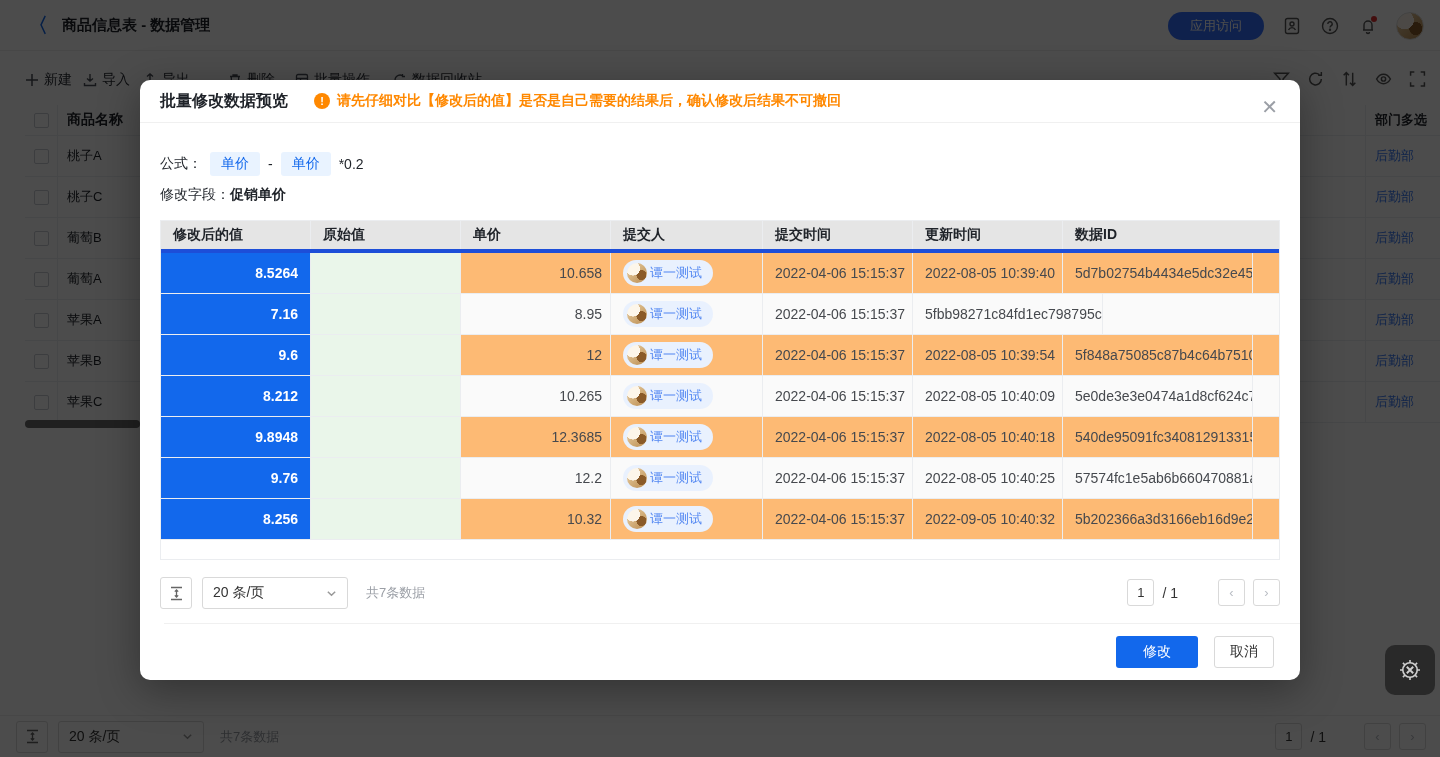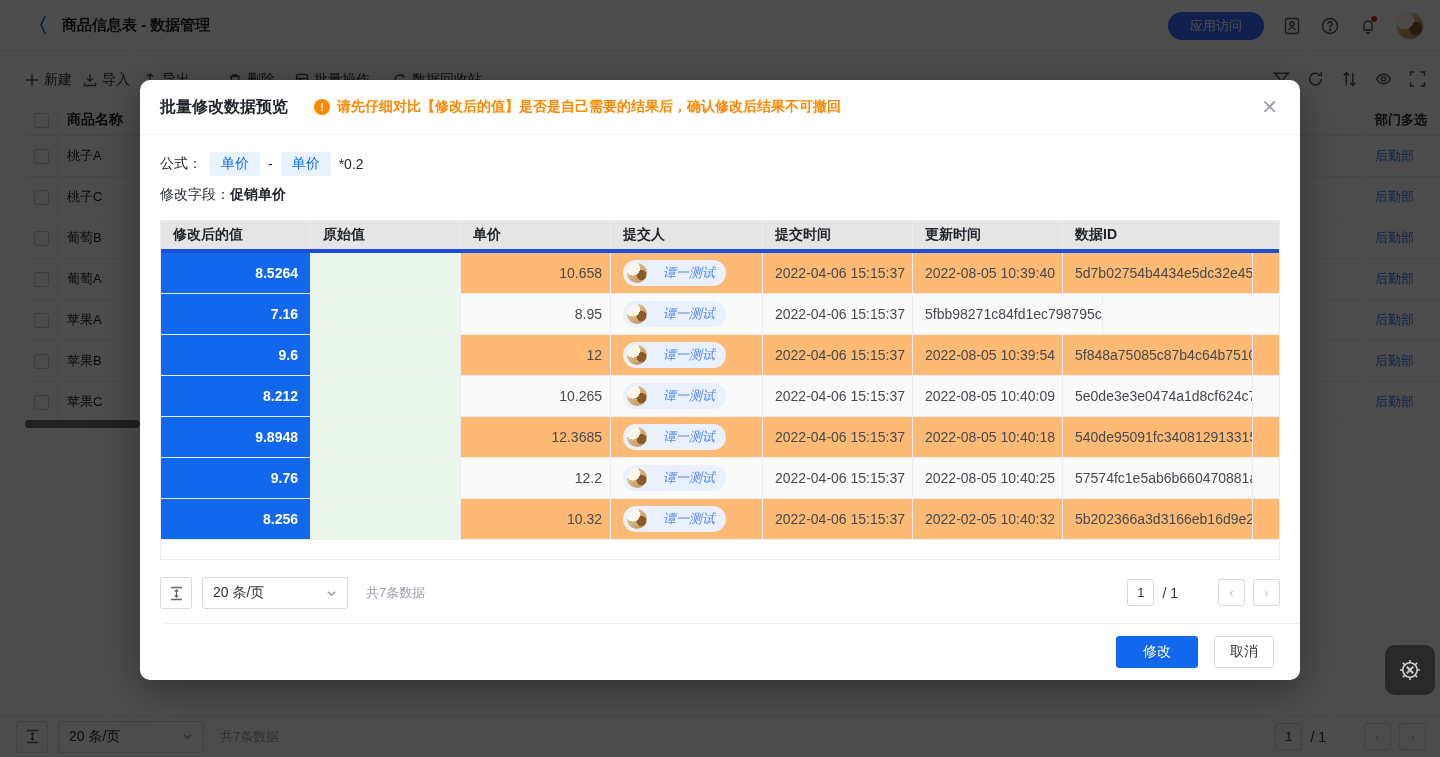--- a/index.html
+++ b/index.html
@@ -52,21 +52,21 @@
 
   
   .overlay { position:absolute; inset:0; background:rgba(0,0,0,.70); z-index:50; }
 
   
   .gear-fab { position:absolute; left:1385px; top:645px; width:50px; height:50px; border-radius:10px; background:rgba(38,38,38,.92); z-index:70; display:flex; align-items:center; justify-content:center; color:#cfcfcf; cursor:pointer; }
   .gear-fab svg { width:26px; height:26px; }
 
   
   .modal { position:absolute; left:140px; top:80px; width:1160px; height:600px; background:#fff; border-radius:10px; z-index:100; box-shadow:0 10px 40px rgba(0,0,0,.35); }
-  .m-header { position:absolute; top:0; left:0; right:0; height:55px; border-bottom:1px solid #f0f0f0; display:flex; align-items:center; }
+  .m-header { position:absolute; top:0; left:0; right:0; height:43px; border-bottom:1px solid #f0f0f0; display:flex; align-items:center; }
   .m-title { font-size:16px; font-weight:bold; margin-left:20px; }
   .m-warning { margin-left:26px; display:flex; align-items:center; gap:7px; color:#ff8800; font-size:14px; font-weight:bold; }
   .warn-ic { width:16px; height:16px; border-radius:50%; background:#ff8800; color:#fff; font-size:11px; font-weight:bold; display:flex; align-items:center; justify-content:center; flex:none; }
   .m-close { position:absolute; right:22px; top:17px; font-size:20px; color:#9b9fa6; cursor:pointer; line-height:1; }
 
   .m-formula { position:absolute; top:72px; left:20px; display:flex; align-items:center; font-size:14px; gap:8px; }
   .f-tag { background:#e9f3ff; color:#1268ec; padding:3px 11px; border-radius:3px; font-size:14px; cursor:pointer; }
   .m-field { position:absolute; top:106px; left:20px; font-size:14px; }
   .m-field b { font-weight:bold; }
 
@@ -83,21 +83,21 @@
   .mh:nth-child(5), .c5 { width:150px; }
   .mh:nth-child(6), .c6 { width:150px; }
   .mh:nth-child(7), .c7 { width:190px; }
   .mh:last-child { flex:1; border-right:none; }
   .c8 { flex:1; border-right:none; }
   .c1 { background:#1268ec; color:#fff; font-weight:bold; justify-content:flex-end; padding-right:12px; }
   .c2 { background:#eaf6ea; }
   .c3 { justify-content:flex-end; padding-right:8px; }
   .c4 { padding-left:12px; }
   .c5,.c6,.c7 { padding-left:12px; }
-  .user-pill { display:inline-flex; align-items:center; gap:16px; background:#e9f1fe; border-radius:14px; padding:3px 11px 3px 4px; cursor:pointer;font-style:italic; }
+  .user-pill { display:inline-flex; align-items:center; gap:3px; background:#e9f1fe; border-radius:14px; padding:3px 11px 3px 4px; cursor:pointer; }
   .user-av { width:20px; height:20px; border-radius:50%; flex:none;
     background: radial-gradient(circle at 30% 28%, #fdf6ea 0 34%, transparent 35%), radial-gradient(circle at 72% 60%, #8a5a28 0 26%, transparent 27%), linear-gradient(135deg,#ecd3a8,#b98a4e); }
   .user-name { color:#5589f2; font-size:13px; }
 
   .m-pg { position:absolute; top:497px; left:20px; right:20px; height:32px; display:flex; align-items:center; gap:10px; }
   .m-pg .pg-total { margin-left:8px; }
   .m-pg-right { position:absolute; right:0; top:2px; display:flex; align-items:center; gap:8px; }
   .m-pg-right .gap { width:24px; }
 
   .m-footer { position:absolute; bottom:0; left:0; right:0; height:57px; border-top:1px solid #f0f0f0; display:flex; align-items:center; justify-content:flex-end; padding-right:26px; gap:16px; border-radius:0 0 10px 10px;margin-left:24px; }
@@ -464,21 +464,21 @@
     <div class="c c1">8.256</div>
     <div class="c c2"></div>
     <div class="c c3">10.32</div>
     <div class="c c4">
       <span class="user-pill">
         <span class="user-av"></span>
         <span class="user-name">谭一测试</span>
       </span>
     </div>
     <div class="c c5">2022-04-06 15:15:37</div>
-    <div class="c c6">2022-02-05 10:40:32</div>
+    <div class="c c6">2022-09-05 10:40:32</div>
     <div class="c c7">5b202366a3d3166eb16d9e2d</div>
     <div class="c c8"></div>
   </div>
 </div>
   </div>
 
   <div class="m-pg">
     <span class="pg-iconbtn">
       <svg viewBox="0 0 15 15" fill="none" stroke="currentColor" stroke-width="1.3">
           <path d="M2 1.5h11M2 13.5h11M7.5 4v7M5.8 5.6 7.5 4l1.7 1.6M5.8 9.4 7.5 11l1.7-1.6"></path>

